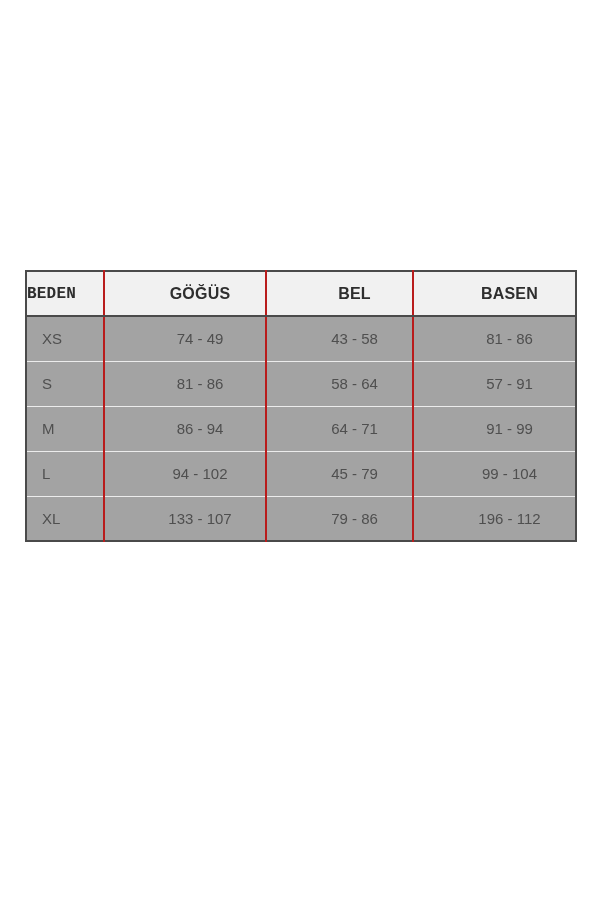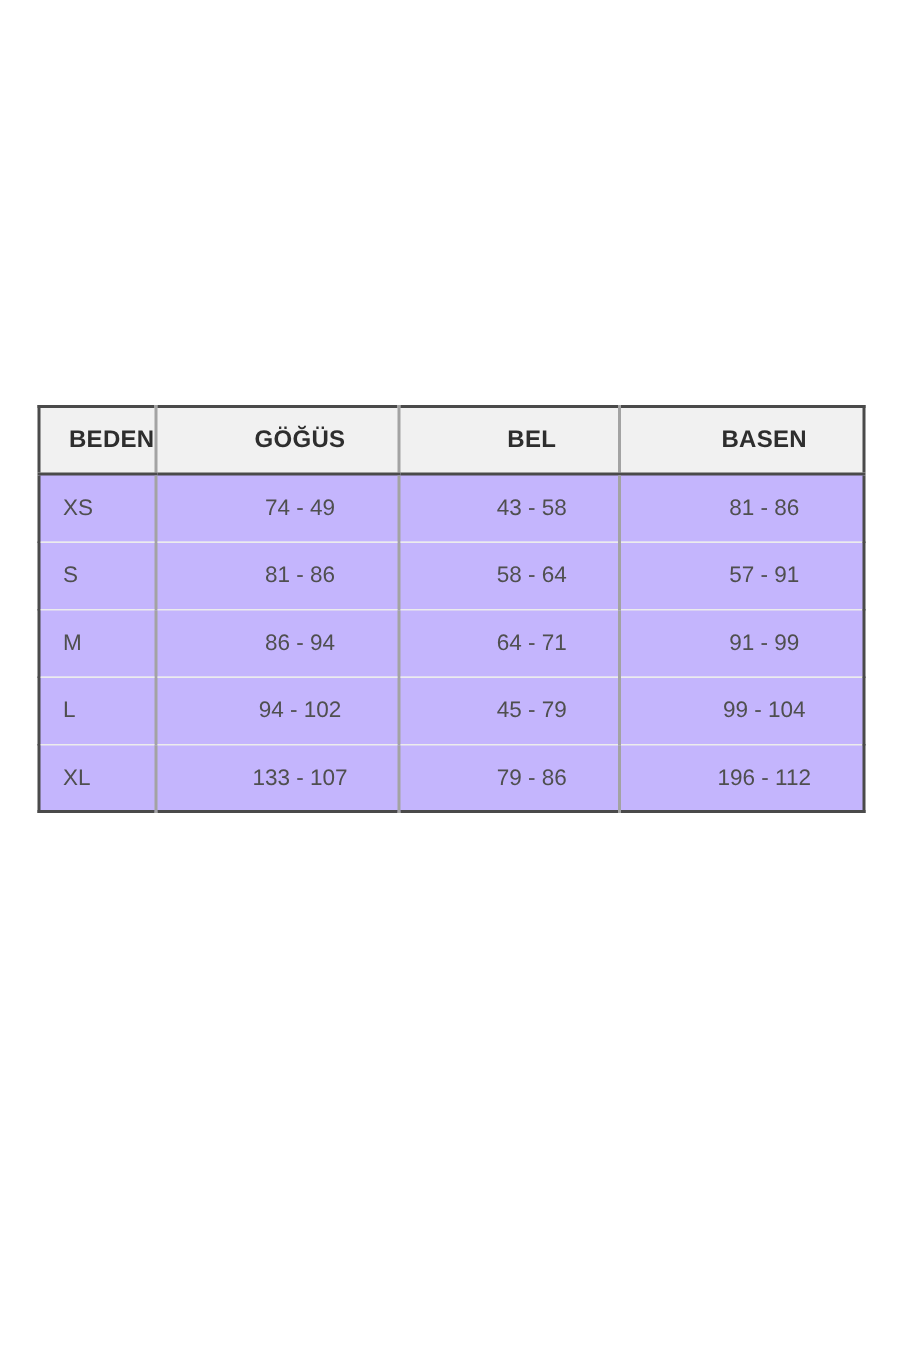--- a/index.html
+++ b/index.html
@@ -32,33 +32,33 @@
     background: #f1f1f1;
     border-bottom: 2px solid #4a4a4a;
     height: 45px;
     font-size: 16px;
     font-weight: bold;
     color: #2e2e2e;
     text-align: center;
     letter-spacing: 0.2px;
   }
   thead th:first-child {
-    text-align: right;
-    padding-left: 15px;
+    text-align: left;
+    font-family: Liberation Mono, monospace;
   }
   th + th, td + td {
-    border-left: 2px solid #a3a3a3;
+    border-left: 2px solid #b91c1c;
     padding-left: 30px;
   }
   tbody td {
     height: 45px;
     font-size: 15px;
     color: #4f4f4f;
     text-align: center;
-    background: #c4b5fd;
+    background: #a3a3a3;
   }
   tbody td:first-child {
     text-align: left;
     padding-left: 15px;
   }
   tbody tr + tr td {
     border-top: 1px solid #ececec;
   }
 </style>
 </head>

